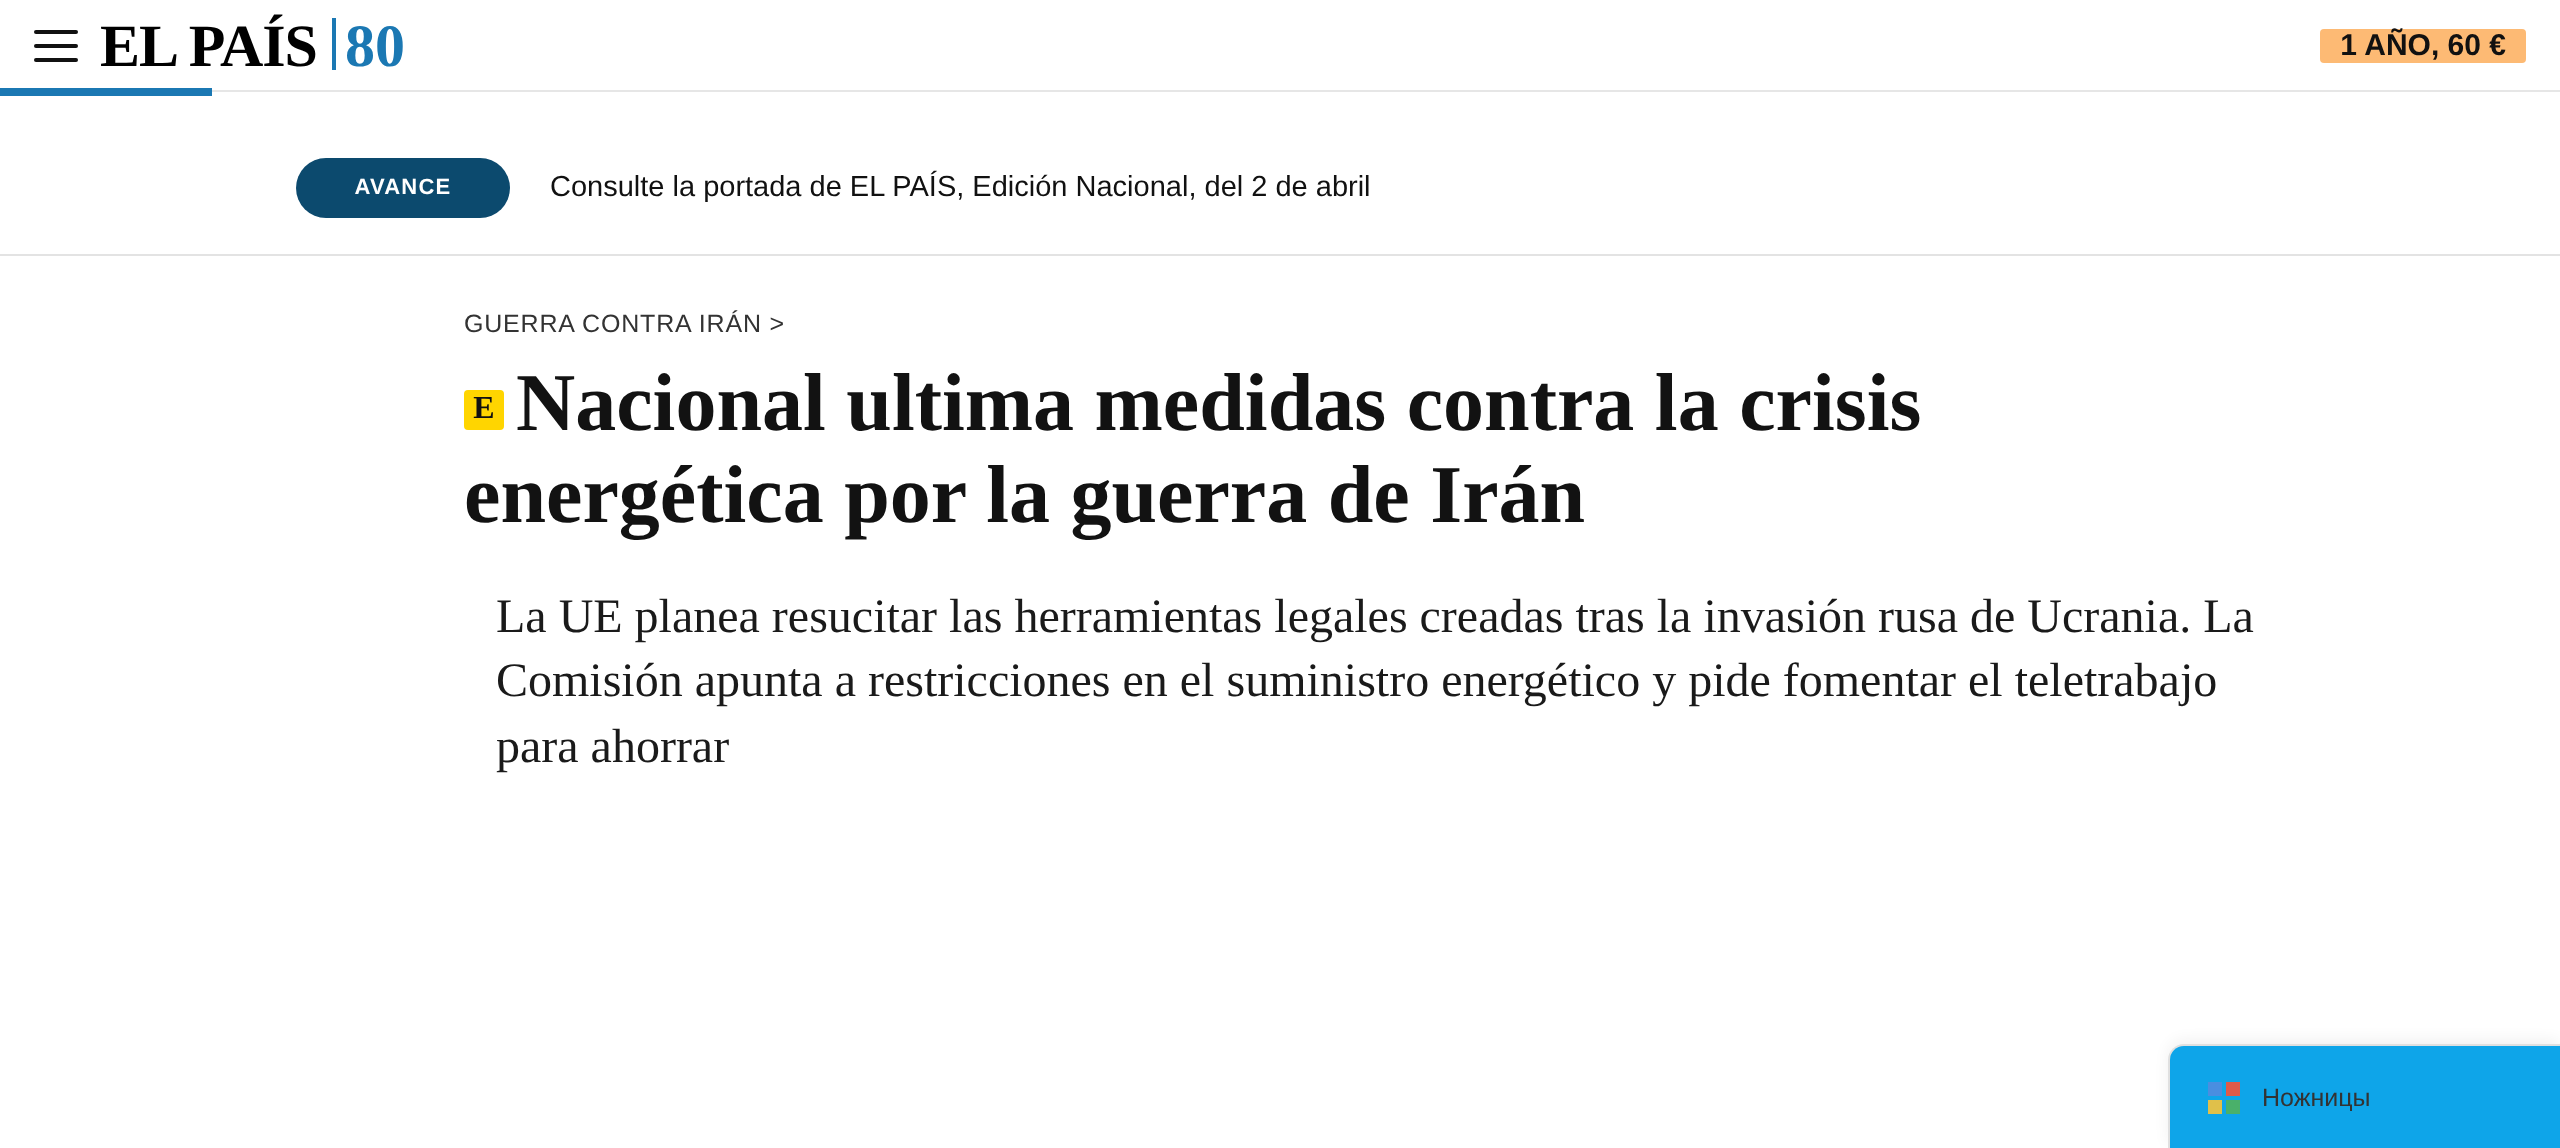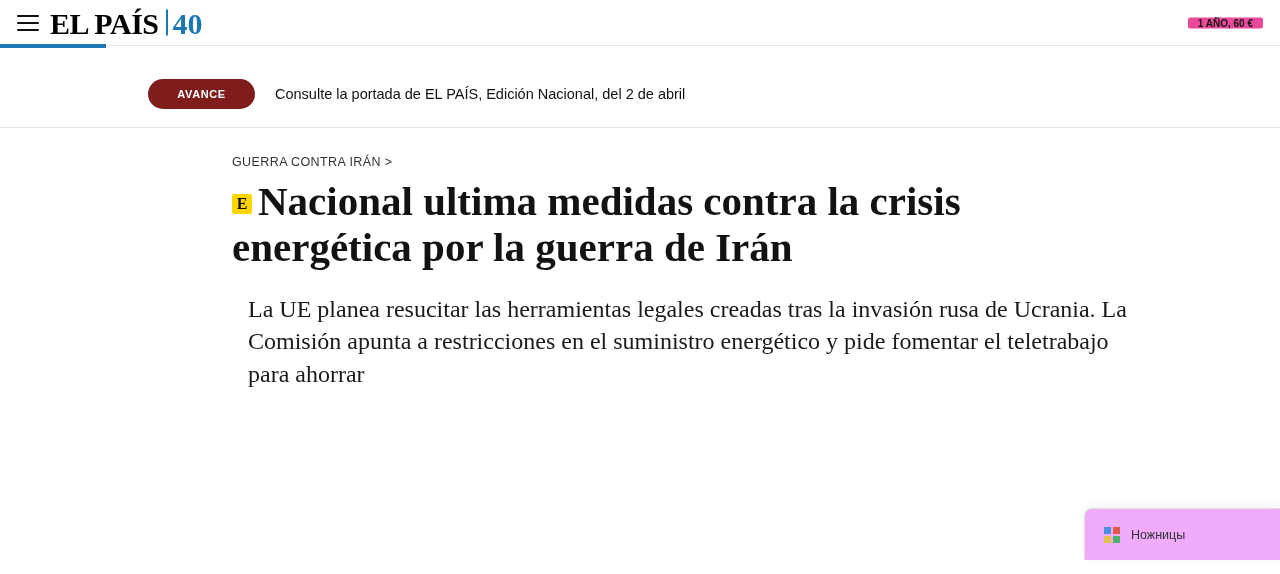--- a/index.html
+++ b/index.html
@@ -86,23 +86,23 @@
     font-weight: bold;
     font-size: 21px;
     color: #111;
     pointer-events: none;
   }
   .promo {
     position: absolute;
     right: 17px;
     top: 50%;
     transform: translateY(-50%);
-    background: #ec4899;
-    color: #111;
-    font-size: 10px;
+    background: #fdba74;
+    color: #111;
+    font-size: 15px;
     font-weight: bold;
     padding: 0 10px;
     border-radius: 2px;
     cursor: pointer;
     white-space: nowrap;
   }
   .header-underline {
     position: absolute;
     left: 0;
     bottom: -3px;
@@ -117,21 +117,21 @@
   }
   .avance-row {
     display: flex;
     align-items: center;
     gap: 20px;
     padding: 33px 0 18px 148px;
     border-bottom: 1px solid #e3e3e3;
     margin-right: 0;
   }
   .avance-badge {
-    background: #7f1d1d;
+    background: #0c4a6e;
     color: #fff;
     font-size: 11px;
     font-weight: bold;
     letter-spacing: 0.6px;
     padding: 9px 0;
     width: 107px;
     text-align: center;
     border-radius: 16px;
     cursor: pointer;
   }
@@ -185,24 +185,24 @@
     color: #1a1a1a;
     max-width: 900px;
     margin: 16px;
     cursor: pointer;
   }
 
   
   .snip-popup {
     position: absolute;
     right: 0;
-    bottom: 14px;
+    bottom: 0;
     width: 196px;
     height: 52px;
-    background: #f0abfc;
+    background: #0ea5e9;
     border: 1px solid #e0e0e0;
     border-right: none;
     border-bottom: none;
     border-radius: 8px 0 0 0;
     box-shadow: 0 -2px 8px rgba(0,0,0,0.06);
     display: flex;
     align-items: center;
     padding-left: 18px;
     box-sizing: border-box;
     gap: 10px;
@@ -224,21 +224,21 @@
 <div class="header">
   <div class="hamburger">
     <span></span>
     <span></span>
     <span></span>
   </div>
 
   <div class="brand">
     <span class="brand-name">EL PAÍS</span>
     <span class="brand-sep"></span>
-    <span class="brand-anniv">40</span>
+    <span class="brand-anniv">80</span>
   </div>
 
 
   <div class="promo">1 AÑO, 60 €</div>
 
   <div class="header-underline"></div>
 </div>
 
 <div class="content">
 

